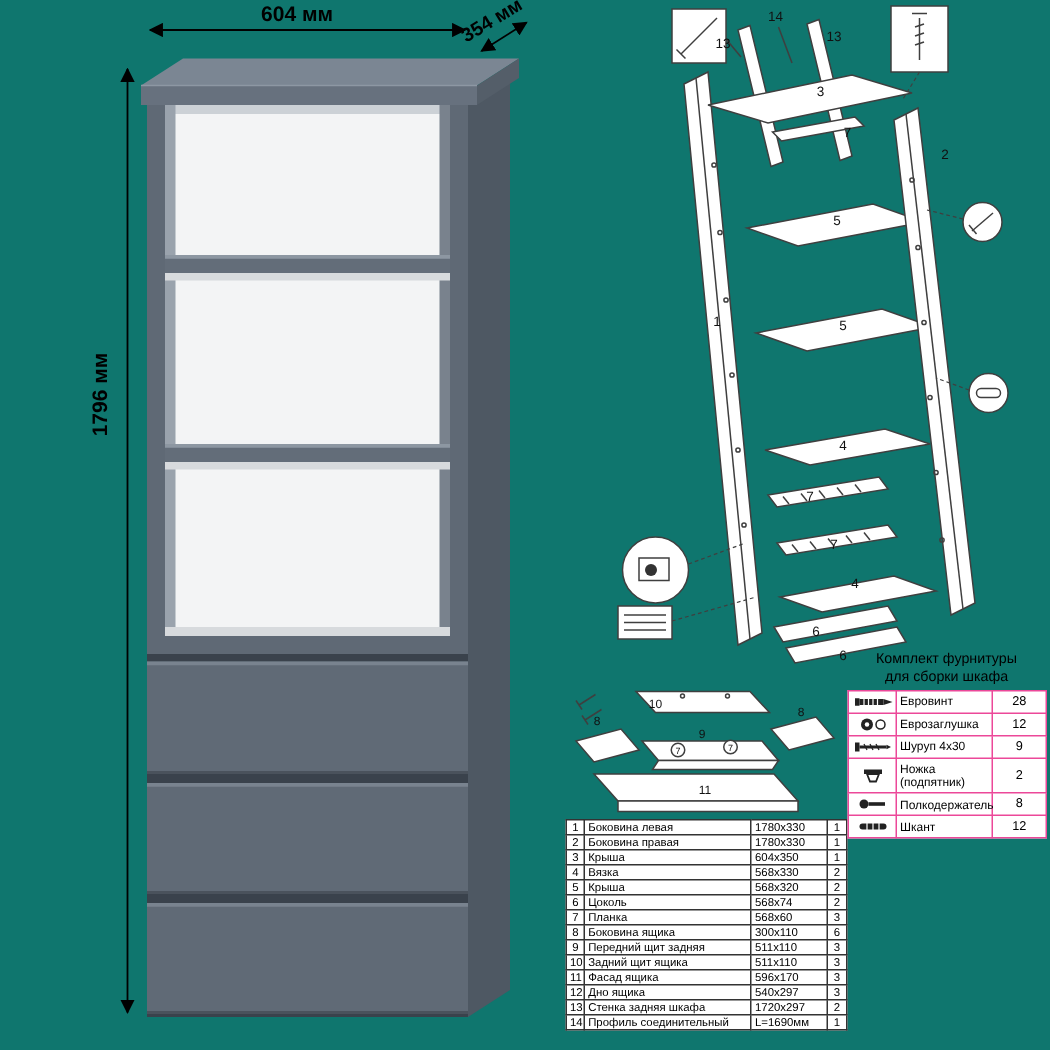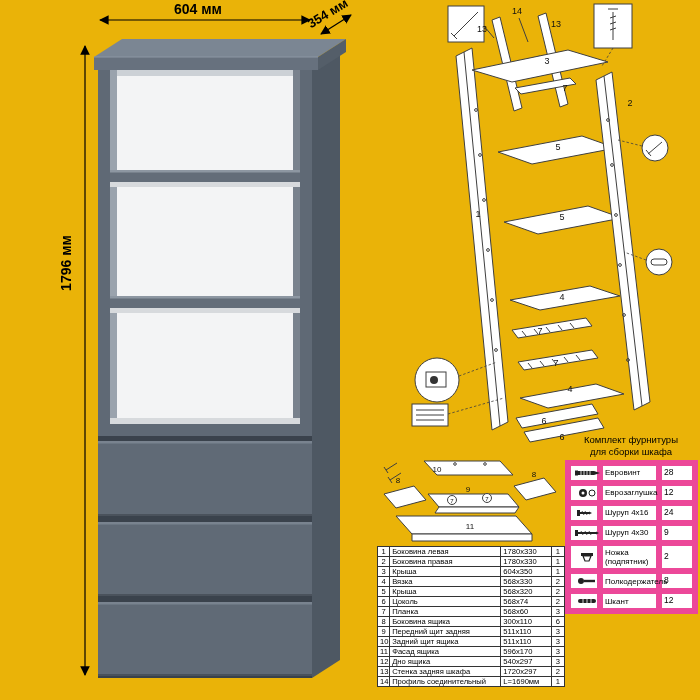--- a/index.html
+++ b/index.html
@@ -1,39 +1,39 @@
 <!DOCTYPE html>
 <html><head>
 <meta charset="utf-8">
 <style>
   *{margin:0;padding:0;box-sizing:border-box}
   html,body{background:#fff}
   body{width:700px;height:700px;font-family:"Liberation Sans",sans-serif;color:#000}
-  .page{position:relative;width:700px;height:700px;background:#eab308;overflow:hidden}
+  .page{position:relative;width:700px;height:700px;background:#0f766e;overflow:hidden}
   svg.scene{position:absolute;left:0;top:0}
   svg text{font-family:"Liberation Sans",sans-serif}
   .dim{font-size:14px;font-weight:bold;fill:#000}
   .dim2{font-size:13px;font-weight:bold;fill:#000}
   .lbl{font-size:9px;fill:#111}
   .lbl2{font-size:8px;fill:#111}
   .lbl3{font-size:6px;fill:#111}
   .wire{fill:#fff;stroke:#3f3f3f;stroke-width:1}
   .wln{stroke:#3f3f3f;stroke-width:1;fill:none}
   .wlnd{stroke:#3f3f3f;stroke-width:0.8;fill:none;stroke-dasharray:2.5,2}
   table{border-collapse:collapse;position:absolute;background:#fff;table-layout:fixed}
   .parts{left:377px;top:546px;width:188px;font-size:7.6px}
   .parts td{border:1px solid #333;padding:0 2px;height:10px;line-height:1;white-space:nowrap;overflow:hidden}
   .parts td.n{width:12px;text-align:center}
   .parts td.name{width:110px}
   .parts td.size{width:50px}
   .parts td.q{width:13px;text-align:center}
   .hw{left:565px;top:460px;width:133px;font-size:8px}
-  .hw td{border:6px solid #ec4899;padding:2px 2px;vertical-align:middle;line-height:1.15}
+  .hw td{border:1px solid #ec4899;padding:2px 2px;vertical-align:middle;line-height:1.15}
   .hw td.ic{width:32px;text-align:center}
-  .hw td.q{width:36px;text-align:left;font-size:8.5px}
+  .hw td.q{width:36px;text-align:center;font-size:8.5px}
   .hw-title{position:absolute;left:552px;top:434px;width:158px;text-align:center;font-size:9.5px;line-height:1.25;color:#000}
   .hwicon svg{display:inline-block;vertical-align:middle}
 </style>
 </head>
 <body>
 
 <div class="page">
 
 <svg class="scene" width="700" height="700" viewBox="0 0 700 700">
   <defs>
@@ -388,31 +388,20 @@
       <td class="ic"><span class="hwicon"><svg width="28" height="10" viewBox="0 0 28 10">
                 <circle cx="10" cy="5" r="4" fill="#222"></circle>
                 <circle cx="10" cy="5" r="1.5" fill="#fff"></circle>
                 <circle cx="19" cy="5" r="3" fill="none" stroke="#222" stroke-width="1"></circle>
               </svg></span></td>
       <td>Еврозаглушка</td>
       <td class="q">12</td>
     </tr>
     <tr>
       <td class="ic"><span class="hwicon"><svg width="28" height="10" viewBox="0 0 28 10">
-                <rect x="4" y="2" width="3" height="6" fill="#222"></rect>
-                <line x1="7" y1="5" x2="16" y2="5" stroke="#222" stroke-width="2"></line>
-                <line x1="9" y1="3" x2="11" y2="7" stroke="#222" stroke-width="0.8"></line>
-                <line x1="12" y1="3" x2="14" y2="7" stroke="#222" stroke-width="0.8"></line>
-                <path d="M16,3.5 L19,5 L16,6.5 Z" fill="#222"></path>
-              </svg></span></td>
-      <td>Шуруп 4x16</td>
-      <td class="q">24</td>
-    </tr>
-    <tr>
-      <td class="ic"><span class="hwicon"><svg width="28" height="10" viewBox="0 0 28 10">
                 <rect x="2" y="2" width="3" height="6" fill="#222"></rect>
                 <line x1="5" y1="5" x2="23" y2="5" stroke="#222" stroke-width="2"></line>
                 <line x1="8" y1="3" x2="10" y2="7" stroke="#222" stroke-width="0.8"></line>
                 <line x1="12" y1="3" x2="14" y2="7" stroke="#222" stroke-width="0.8"></line>
                 <line x1="16" y1="3" x2="18" y2="7" stroke="#222" stroke-width="0.8"></line>
                 <path d="M23,3.5 L26,5 L23,6.5 Z" fill="#222"></path>
               </svg></span></td>
       <td>Шуруп 4x30</td>
       <td class="q">9</td>
     </tr>

